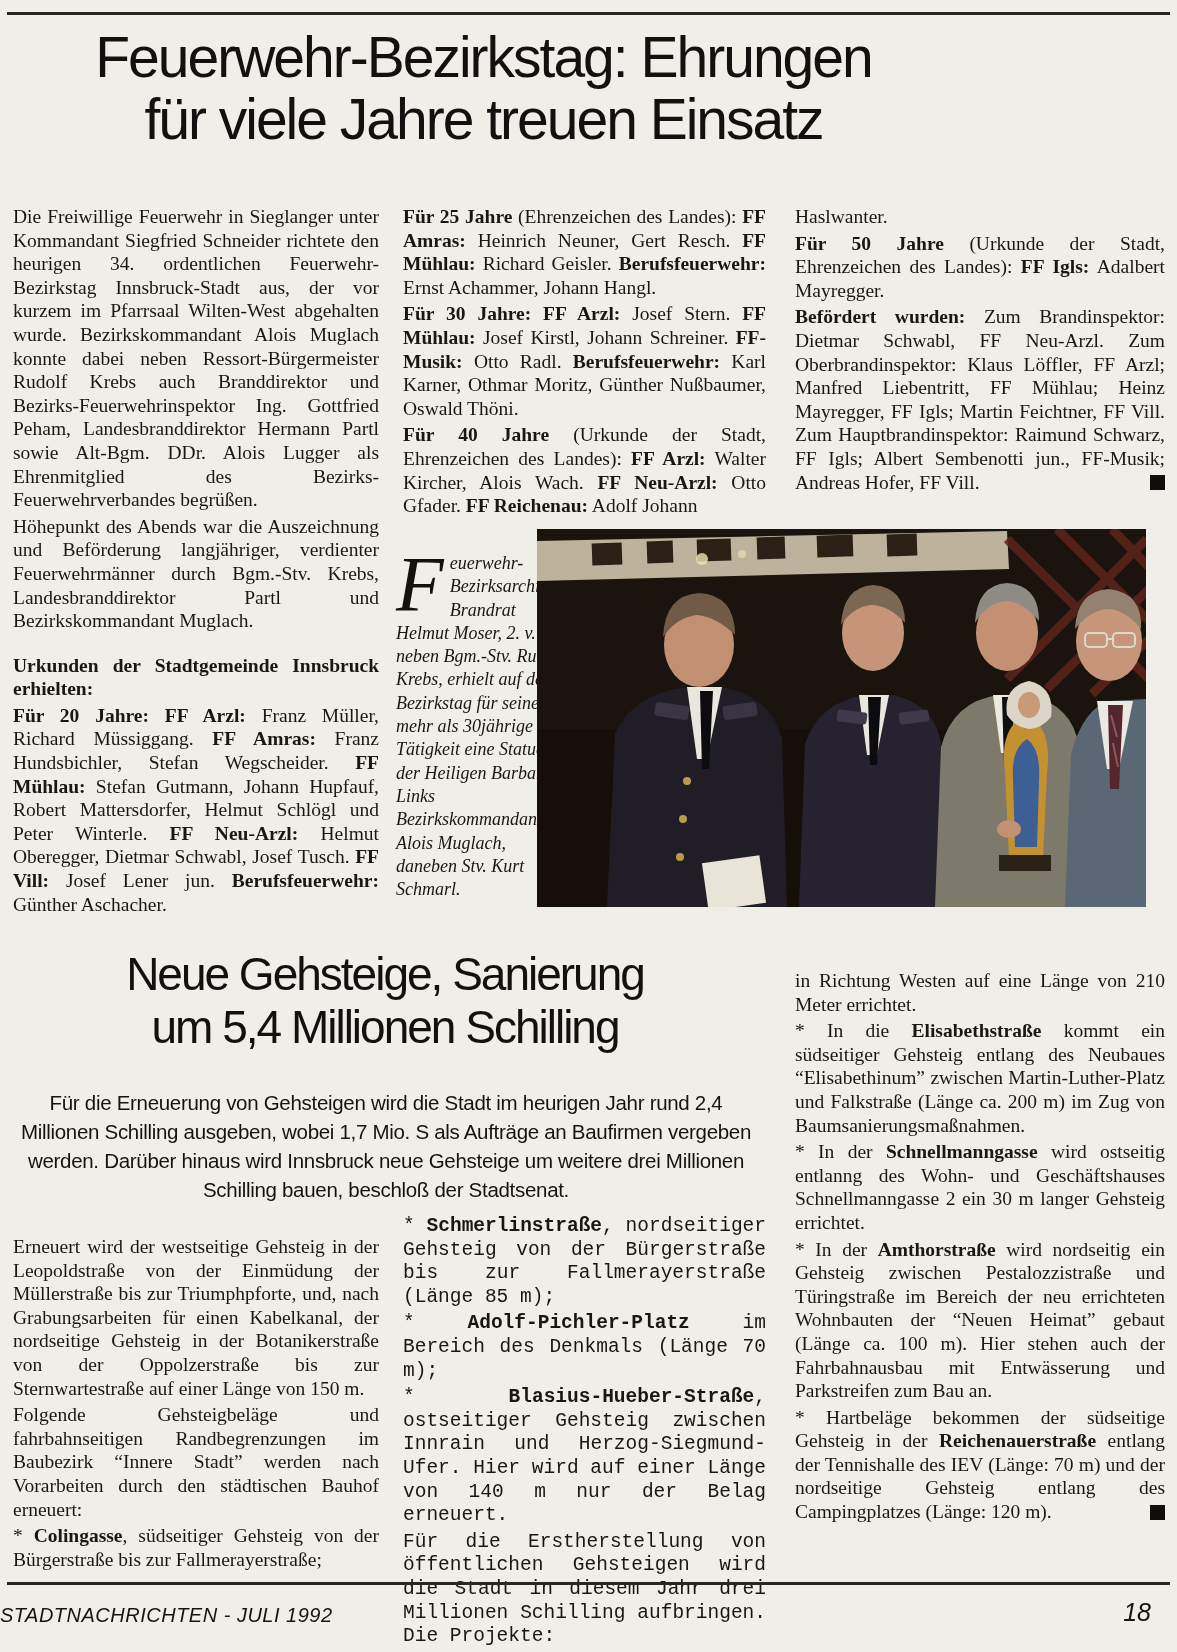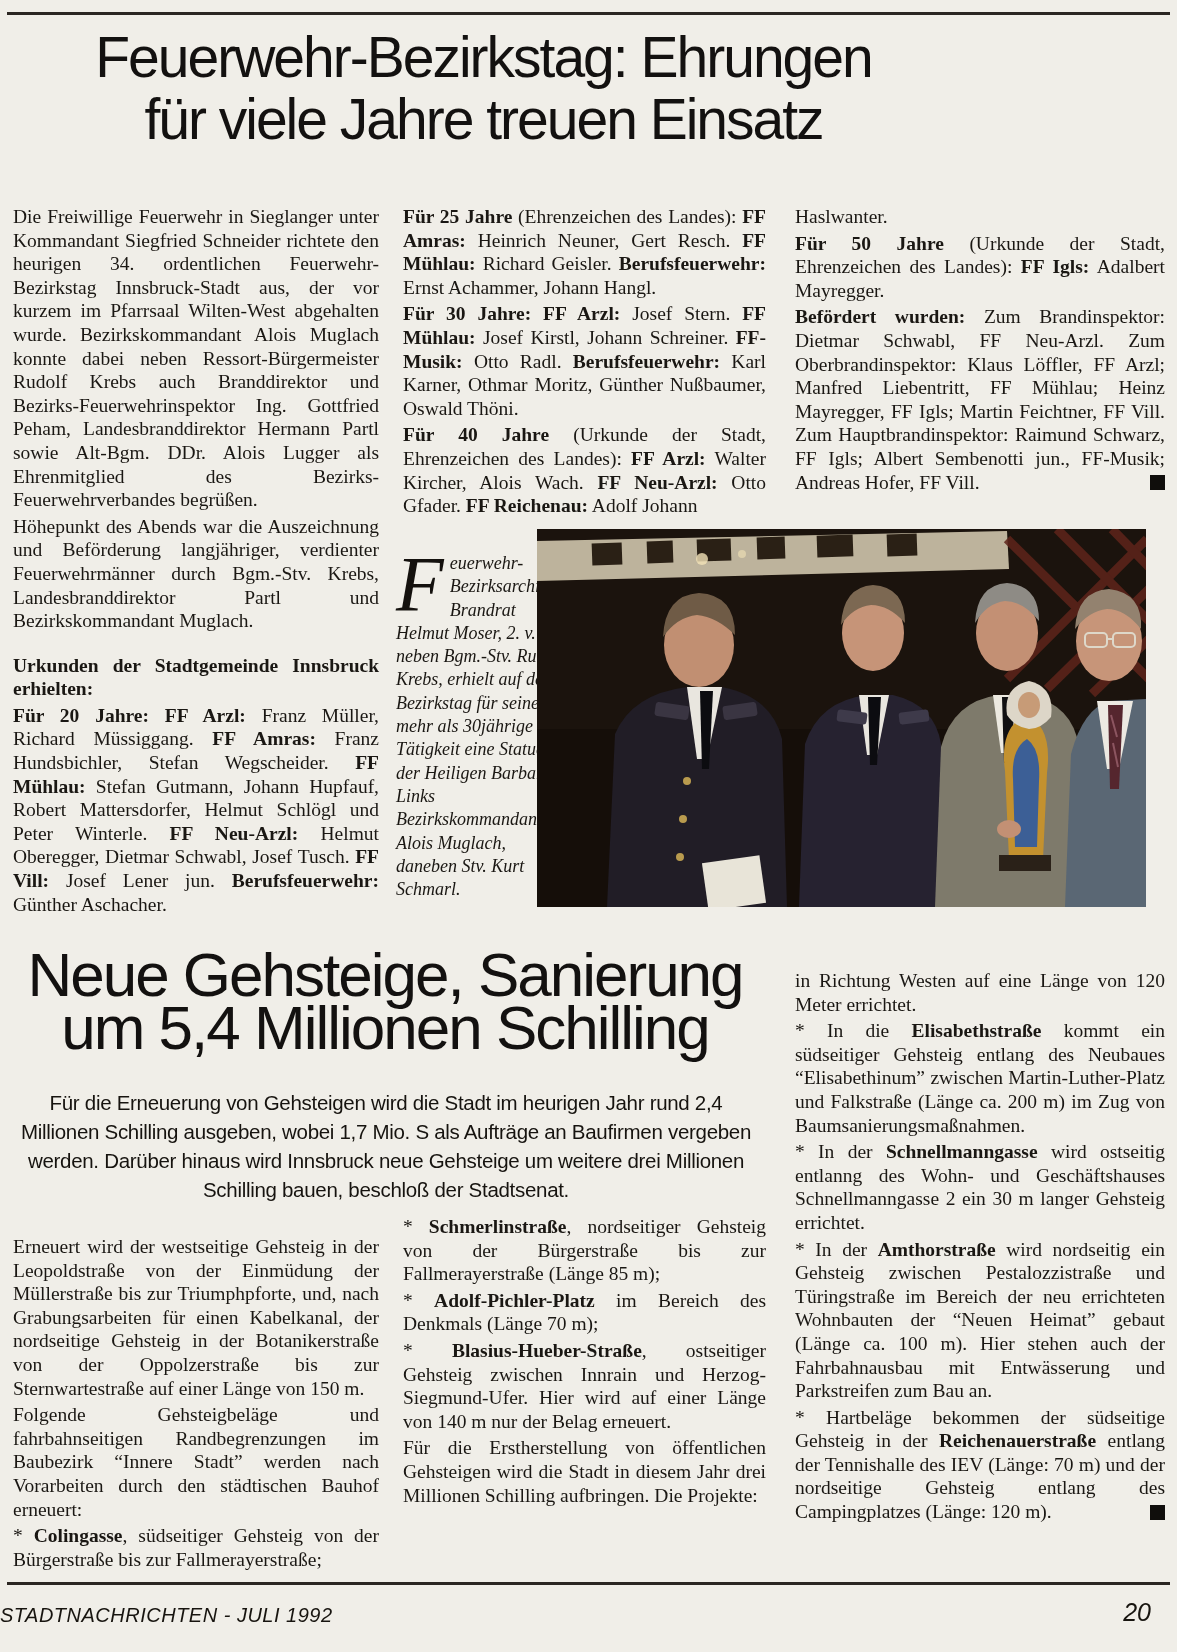--- a/index.html
+++ b/index.html
@@ -16,41 +16,41 @@
   .display{
     font-family:"Liberation Sans", sans-serif;
     font-weight:400;letter-spacing:-2px;color:#131110;
   }
   #a1-headline{
     position:absolute;top:26px;left:0;width:967px;text-align:center;
     font-size:57px;line-height:62px;
   }
   #a2-headline{
     position:absolute;top:948px;left:10px;width:750px;text-align:center;
-    font-size:62px;line-height:53px;
+    font-size:46px;line-height:53px;
   }
   #a2-intro{
     position:absolute;top:1088px;left:14px;width:744px;text-align:center;
     font-family:"Liberation Sans", sans-serif;
     font-size:20.5px;line-height:29px;letter-spacing:-0.3px;color:#16130f;
   }
 
   
   .col{
     position:absolute;width:372px;
     font-size:19.5px;line-height:23.6px;text-align:justify;
   }
   .col p{margin:3px;position:relative;}
   .col p.gap{margin-top:21px;}
   .col b{font-weight:bold;}
   #a1-col1{left:10px;top:202px;}
   #a1-col2{left:400px;top:202px;width:369px;}
   #a1-col3{left:792px;top:202px;width:376px;}
   #a2-col1{left:10px;top:1232px;}
-  #a2-col2{left:400px;top:1212px;width:369px;}
+  #a2-col2{left:400px;top:1212px;width:369px;font-family:Liberation Mono, monospace;}
   #a2-col3{left:792px;top:966px;width:376px;}
 
   .endsq{
     position:absolute;right:0;bottom:4px;width:15px;height:15px;background:#100e0c;
   }
 
   
   #caption{
     position:absolute;left:396px;top:552px;width:170px;
     font-style:italic;font-size:18px;line-height:23.3px;text-align:left;
@@ -205,23 +205,23 @@
     <p>Folgende Gehsteigbeläge und fahrbahnseitigen Randbegrenzungen im Baubezirk “Innere Stadt” werden nach Vorarbeiten durch den städtischen Bauhof erneuert:</p>
     <p>* <b>Colingasse</b>, südseitiger Gehsteig von der Bürgerstraße bis zur Fallmerayerstraße;</p>
   </div>
 <div class="col" id="a2-col2">
     <p>* <b>Schmerlinstraße</b>, nordseitiger Gehsteig von der Bürgerstraße bis zur Fallmerayerstraße (Länge 85 m);</p>
     <p>* <b>Adolf-Pichler-Platz</b> im Bereich des Denkmals (Länge 70 m);</p>
     <p>* <b>Blasius-Hueber-Straße</b>, ostseitiger Gehsteig zwischen Innrain und Herzog-Siegmund-Ufer. Hier wird auf einer Länge von 140 m nur der Belag erneuert.</p>
     <p>Für die Erstherstellung von öffentlichen Gehsteigen wird die Stadt in diesem Jahr drei Millionen Schilling aufbringen. Die Projekte:</p>
   </div>
 <div class="col" id="a2-col3">
-    <p>in Richtung Westen auf eine Länge von 120 Meter errichtet.</p>
+    <p>in Richtung Westen auf eine Länge von 210 Meter errichtet.</p>
     <p>* In die <b>Elisabethstraße</b> kommt ein südseitiger Gehsteig entlang des Neubaues “Elisabethinum” zwischen Martin-Luther-Platz und Falkstraße (Länge ca. 200 m) im Zug von Baumsanierungsmaßnahmen.</p>
     <p>* In der <b>Schnellmanngasse</b> wird ostseitig entlanng des Wohn- und Geschäftshauses Schnellmanngasse 2 ein 30 m langer Gehsteig errichtet.</p>
     <p>* In der <b>Amthorstraße</b> wird nordseitig ein Gehsteig zwischen Pestalozzistraße und Türingstraße im Bereich der neu errichteten Wohnbauten der “Neuen Heimat” gebaut (Länge ca. 100 m). Hier stehen auch der Fahrbahnausbau mit Entwässerung und Parkstreifen zum Bau an.</p>
     <p>* Hartbeläge bekommen der südseitige Gehsteig in der <b>Reichenauerstraße</b> entlang der Tennishalle des IEV (Länge: 70 m) und der nordseitige Gehsteig entlang des Campingplatzes (Länge: 120 m).<span class="endsq"></span></p>
   </div>
 
 <div class="rule" id="rule-bottom"></div>
 
 <div id="footer-center">STADTNACHRICHTEN - JULI 1992</div>
-<div id="page-number">20</div>
+<div id="page-number">18</div>
 
 </body></html>

